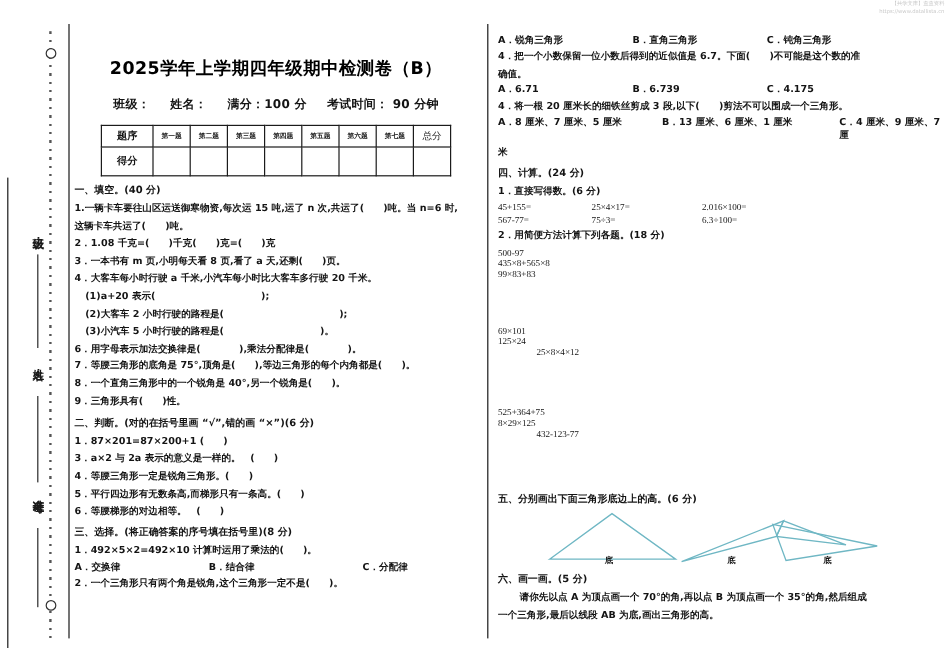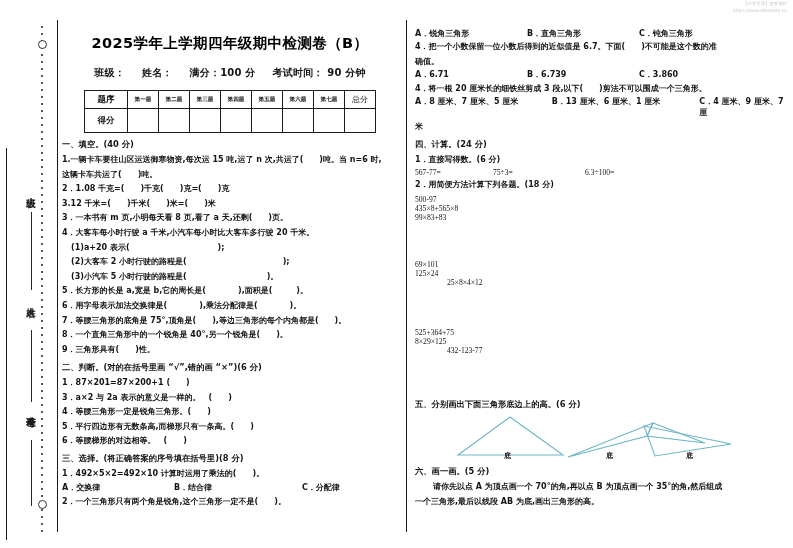--- a/index.html
+++ b/index.html
@@ -37,21 +37,21 @@
   }
   .ocircle{position:absolute;left:38px;width:7px;height:7px;border:1px solid #333;border-radius:50%;background:#fff;}
   .oc1{top:40px;}
   .oc2{top:500px;}
 
   
   .col-rule{position:absolute;top:20px;width:1px;height:512px;background:#1a1a1a;}
   .rule-left{left:57px;}
   .rule-mid{left:406px;}
 
-  .colL{position:absolute;left:62px;top:22px;width:336px;}
+  .colL{position:absolute;left:62px;top:36px;width:336px;}
   .colR{position:absolute;left:415px;top:26px;width:372px;}
 
   
   .title{
     text-align:center;font-size:14.5px;font-weight:700;letter-spacing:.4px;
     font-family:"DejaVu Sans","Liberation Sans",sans-serif;
     margin:12px 0 0 0;color:#000;
   }
   .inforow{
     display:flex;align-items:baseline;justify-content:center;gap:17px;
@@ -186,27 +186,25 @@
         <td></td>
         <td></td>
       </tr>
     </tbody>
       </table>
 
     <div class="sec">一、填空。(40 分)</div>
     <div class="q">1.一辆卡车要往山区运送御寒物资,每次运 15 吨,运了 n 次,共运了(　　)吨。当 n=6 时,</div>
     <div class="q">这辆卡车共运了(　　)吨。</div>
     <div class="q">2．1.08 千克=(　　)千克(　　)克=(　　)克</div>
-    <div class="q">3.12 千米=(　　)千米(　　)米=(　　)米</div>
     <div class="q">3．一本书有 m 页,小明每天看 8 页,看了 a 天,还剩(　　)页。</div>
     <div class="q">4．大客车每小时行驶 a 千米,小汽车每小时比大客车多行驶 20 千米。</div>
     <div class="q sub">(1)a+20 表示(　　　　　　　　　　　);</div>
     <div class="q sub">(2)大客车 2 小时行驶的路程是(　　　　　　　　　　　　);</div>
     <div class="q sub">(3)小汽车 5 小时行驶的路程是(　　　　　　　　　　)。</div>
-    <div class="q">5．长方形的长是 a,宽是 b,它的周长是(　　　　),面积是(　　　)。</div>
     <div class="q">6．用字母表示加法交换律是(　　　　),乘法分配律是(　　　　)。</div>
     <div class="q">7．等腰三角形的底角是 75°,顶角是(　　),等边三角形的每个内角都是(　　)。</div>
     <div class="q">8．一个直角三角形中的一个锐角是 40°,另一个锐角是(　　)。</div>
     <div class="q">9．三角形具有(　　)性。</div>
 
     <div class="sec">二、判断。(对的在括号里画 “√”,错的画 “×”)(6 分)</div>
     <div class="q">1．87×201=87×200+1 (　　)</div>
     <div class="q">3．a×2 与 2a 表示的意义是一样的。　(　　)</div>
     <div class="q">4．等腰三角形一定是锐角三角形。(　　)</div>
     <div class="q">5．平行四边形有无数条高,而梯形只有一条高。(　　)</div>
@@ -227,32 +225,37 @@
     <div class="opts">
       <span class="o1">A．锐角三角形</span>
       <span class="o1">B．直角三角形</span>
       <span>C．钝角三角形</span>
     </div>
     <div class="q">4．把一个小数保留一位小数后得到的近似值是 6.7。下面(　　)不可能是这个数的准</div>
     <div class="q">确值。</div>
     <div class="opts">
       <span class="o1">A．6.71</span>
       <span class="o1">B．6.739</span>
-      <span>C．3.860</span>
+      <span>C．4.175</span>
     </div>
     <div class="q">4．将一根 20 厘米长的细铁丝剪成 3 段,以下(　　)剪法不可以围成一个三角形。</div>
     <div class="opts">
       <span style="width:148px">A．8 厘米、7 厘米、5 厘米</span>
       <span style="width:160px">B．13 厘米、6 厘米、1 厘米</span>
       <span>C．4 厘米、9 厘米、7 厘</span>
     </div>
     <div class="q">米</div>
 
     <div class="sec">四、计算。(24 分)</div>
     <div class="q">1．直接写得数。(6 分)</div>
+    <div class="calcrow">
+      <span class="c1">45+155=</span>
+      <span class="c2">25×4×17=</span>
+      <span class="c3">2.016×100=</span>
+    </div>
     <div class="calcrow">
       <span class="c1">567-77=</span>
       <span class="c2">75÷3=</span>
       <span class="c3">6.3÷100=</span>
     </div>
     <div class="q">2．用简便方法计算下列各题。(18 分)</div>
     <div class="calcwide">
       <span class="w1">500-97</span>
       <span class="w2">435×8+565×8</span>
       <span>99×83+83</span>

